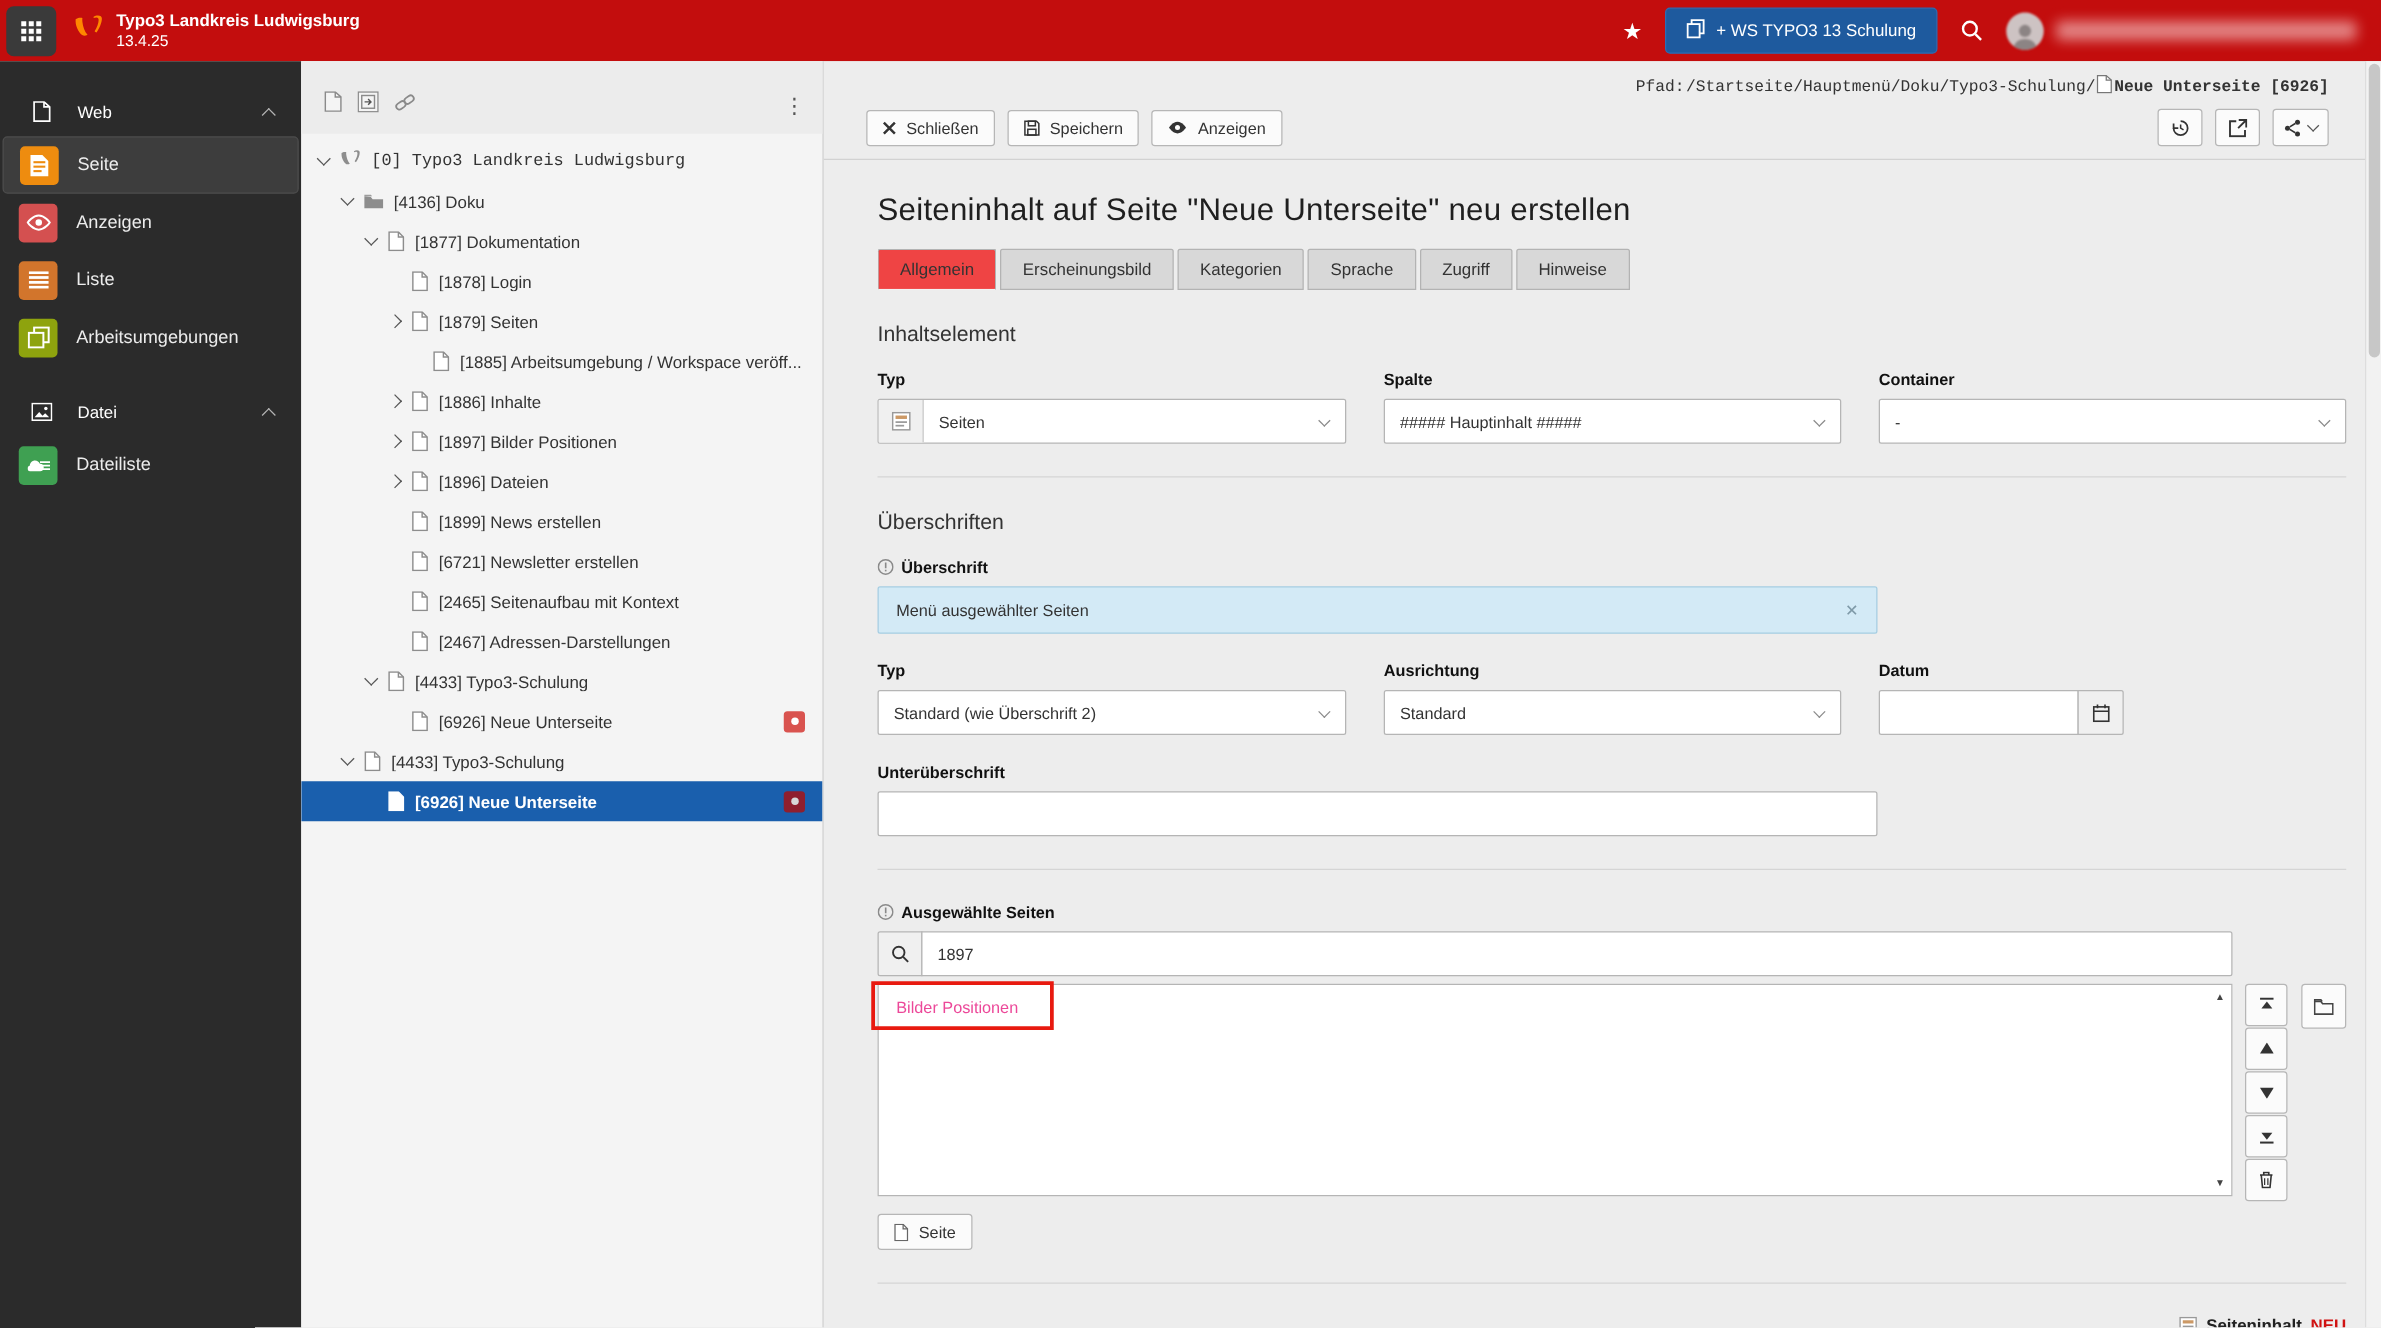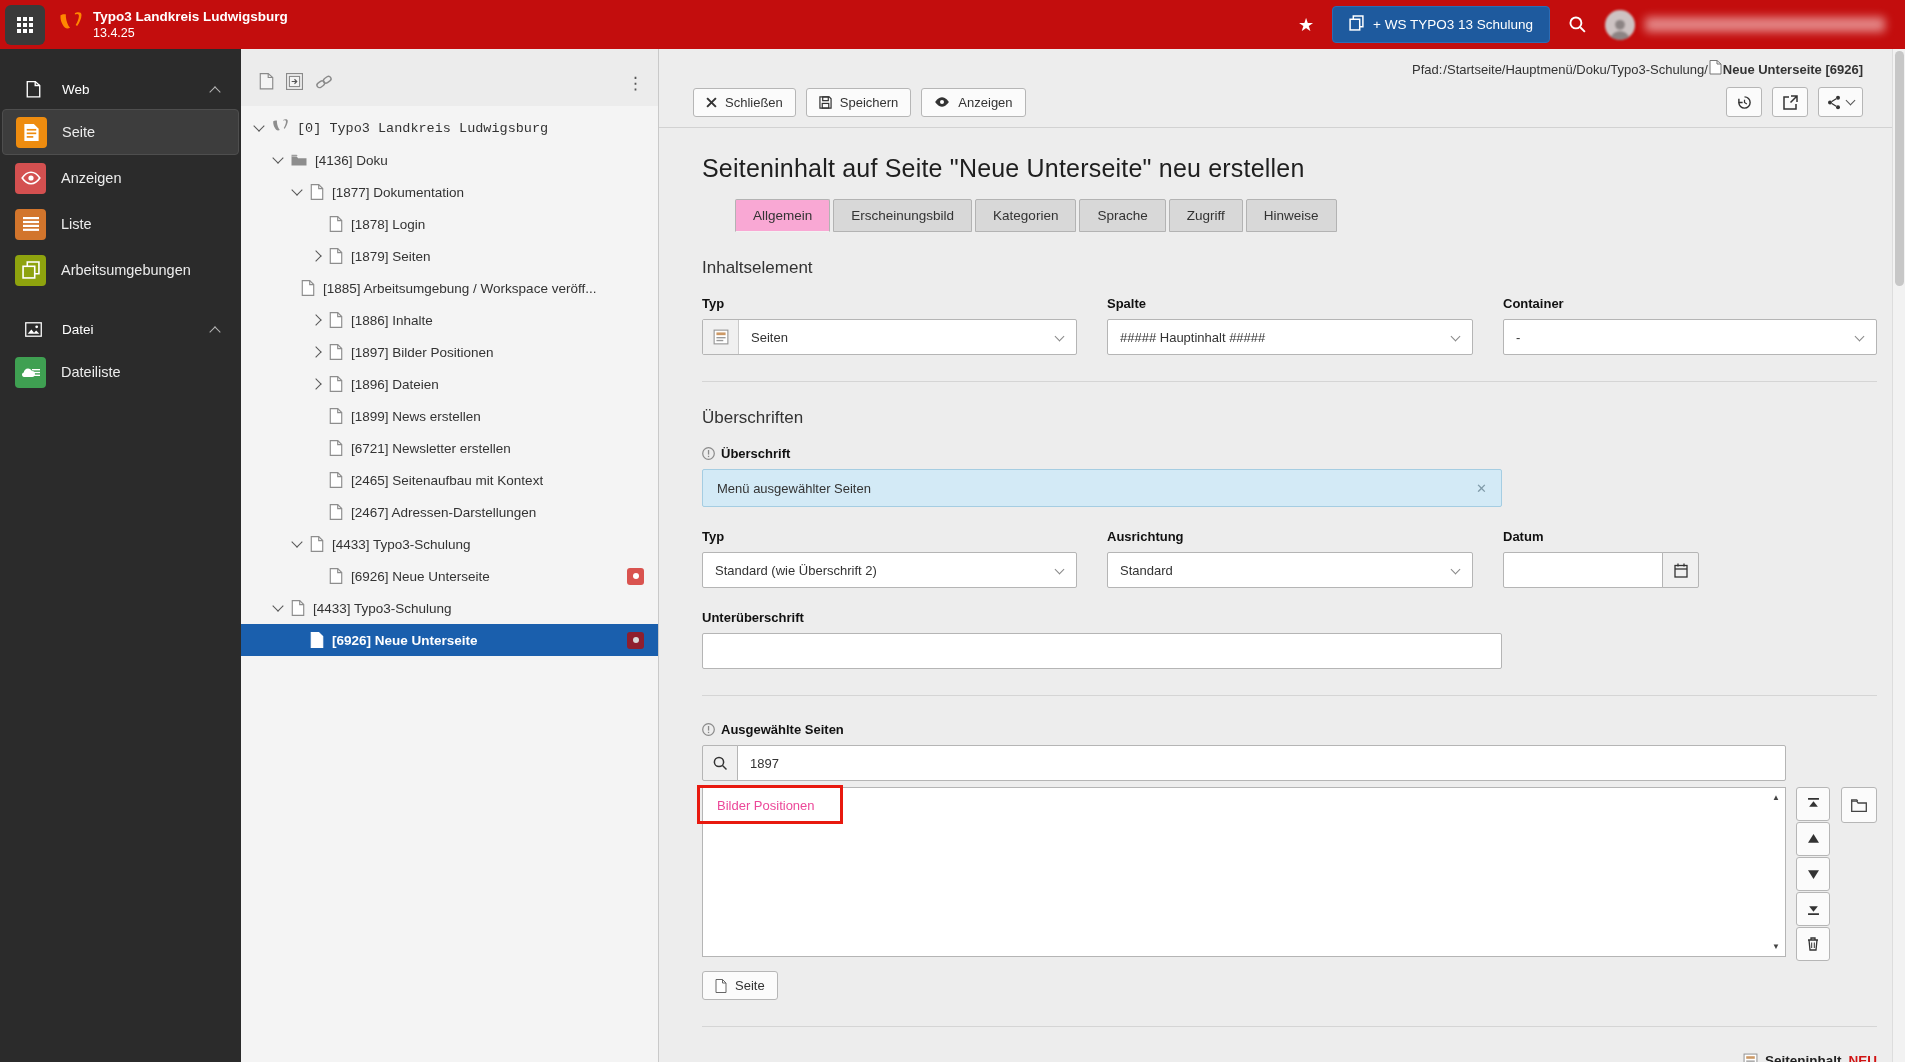--- a/index.html
+++ b/index.html
@@ -60,34 +60,34 @@
   .tree-row .tlabel { overflow:hidden; text-overflow:ellipsis; }
   .tree-row .badge { margin-left:auto; margin-right:14px; width:17px; height:17px; border-radius:3px; background:#d9534f; display:flex; align-items:center; justify-content:center; flex:0 0 17px; }
   .tree-row .badge .dot { width:6px; height:6px; border-radius:50%; background:#fff; }
   .tree-row.selected { background:#1a5fad; color:#fff; font-weight:bold; }
   .tree-row.selected .badge { background:#8f1f2e; }
   .tree-row.selected .badge .dot { background:#d8d8d8; }
 
   
   .main { flex:1; min-width:0; background:#ededed; display:flex; flex-direction:column; position:relative; }
   .docheader { padding:8px 42px 10px 34px; border-bottom:1px solid #d2d2d2; }
-  .dh-row1 { display:flex; justify-content:flex-end; align-items:center; gap:1px; font-size:13px; color:#333; height:24px; }
+  .dh-row1 { display:flex; justify-content:flex-end; align-items:center; gap:1px; font-size:13px; color:#333; height:24px;font-family:Liberation Mono, monospace; }
   .dh-row1 b { font-weight:bold; }
   .dh-row2 { display:flex; align-items:center; margin-top:6px; }
   .btnbar-left { display:flex; gap:10px; }
   .btn { height:29px; background:#fbfbfb; border:1px solid #b6b6b6; border-radius:3px; padding:0 12px; font-size:13px; color:#333; display:inline-flex; align-items:center; gap:8px; cursor:pointer; font-family:"Liberation Sans",sans-serif; }
   .btnbar-right { margin-left:auto; display:flex; gap:10px; }
   .iconbtn { min-width:36px; height:30px; background:#fbfbfb; border:1px solid #b6b6b6; border-radius:3px; display:inline-flex; align-items:center; justify-content:center; gap:6px; cursor:pointer; padding:0 8px; }
 
   .bodyarea { flex:1; padding:26px 28px 0 43px; overflow:hidden; }
   h1.page-title { font-size:25px; font-weight:500; color:#1f1f1f; letter-spacing:.2px; }
 
   .tabs { list-style:none; display:flex; margin-top:16px; }
   .tabs li { padding:8px 17px; font-size:13.5px; color:#333; background:#d8d8d8; border:1px solid #b3b3b3; margin-right:3px; border-radius:2px 2px 0 0; cursor:pointer; }
-  .tabs li.active { background:#f9a8d4; border-bottom-color:#f2f2f2;margin-left:33px; }
+  .tabs li.active { background:#ef4444; border-bottom-color:#f2f2f2; }
 
   .formwrap { width:1175px; }
   .section-h { font-size:17px; color:#333; font-weight:400; margin:26px 0 18px; }
   .grid3 { display:grid; grid-template-columns:375px 366px auto; column-gap:30px; }
   .flabel { font-size:13px; font-weight:bold; color:#111; margin-bottom:8px; display:flex; align-items:center; gap:6px; }
   .select { position:relative; height:36px; background:#fff; border:1px solid #b5b5b5; border-radius:2px; display:flex; align-items:center; font-size:13px; color:#333; cursor:pointer; }
   .select .val { padding:0 30px 0 12px; overflow:hidden; white-space:nowrap; }
   .select .schev { position:absolute; right:13px; top:13px; width:7px; height:7px; border-right:1.3px solid #888; border-bottom:1.3px solid #888; transform:rotate(45deg); }
   .select .prefix { width:36px; height:34px; background:#f0f0f0; border-right:1px solid #c9c9c9; display:flex; align-items:center; justify-content:center; flex:0 0 36px; }
   .divider { border:none; border-top:1px solid #d5d5d5; margin:26px 0; width:1175px; }
@@ -337,21 +337,21 @@
           <div class="tree-row" style="padding-left: 71px;">
             <span class="chev right"></span>
             <span class="ticon">
               <svg width="14" height="16" viewBox="0 0 12 14">
                 <path d="M1 .5h6.5L11 4v9.5H1z" fill="#fff" stroke="#8d8d8d"></path>
                 <path d="M7.5 .5V4H11" fill="none" stroke="#8d8d8d"></path>
               </svg>
             </span>
             <span class="tlabel">[1879] Seiten</span>
           </div>
-          <div class="tree-row" style="padding-left: 43px;">
+          <div class="tree-row" style="padding-left: 88px;">
             <span class="chev none"></span>
             <span class="ticon">
               <svg width="14" height="16" viewBox="0 0 12 14">
                 <path d="M1 .5h6.5L11 4v9.5H1z" fill="#fff" stroke="#8d8d8d"></path>
                 <path d="M7.5 .5V4H11" fill="none" stroke="#8d8d8d"></path>
               </svg>
             </span>
             <span class="tlabel">[1885] Arbeitsumgebung / Workspace veröff...</span>
           </div>
           <div class="tree-row" style="padding-left: 71px;">

